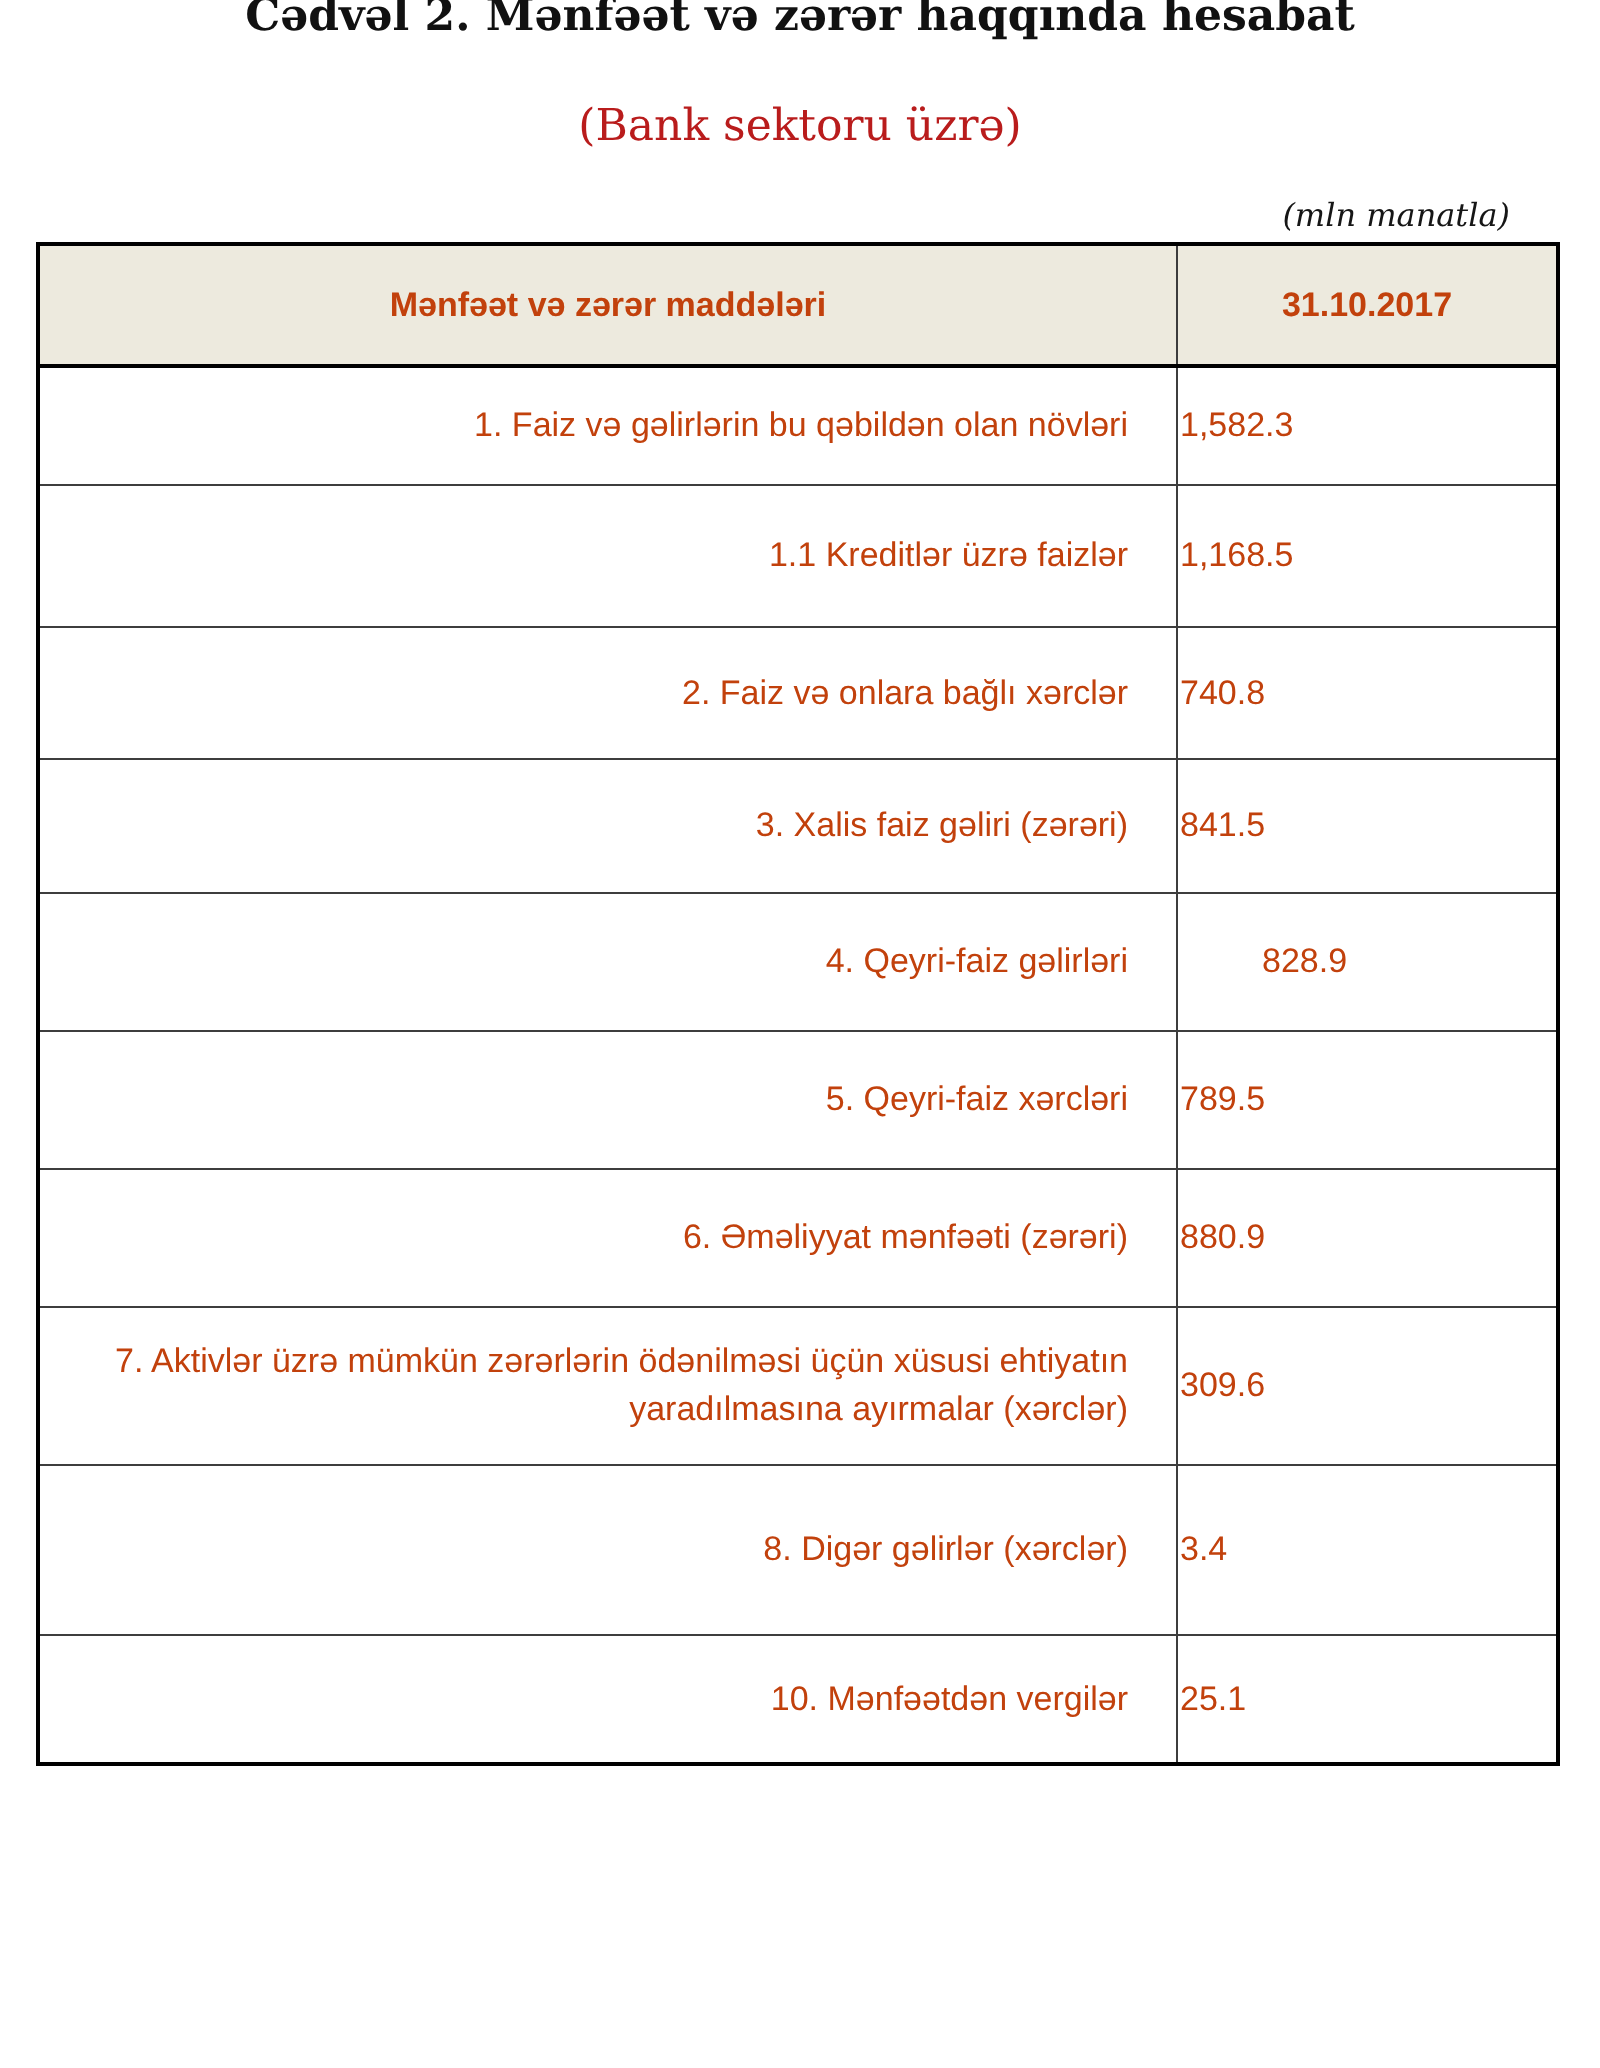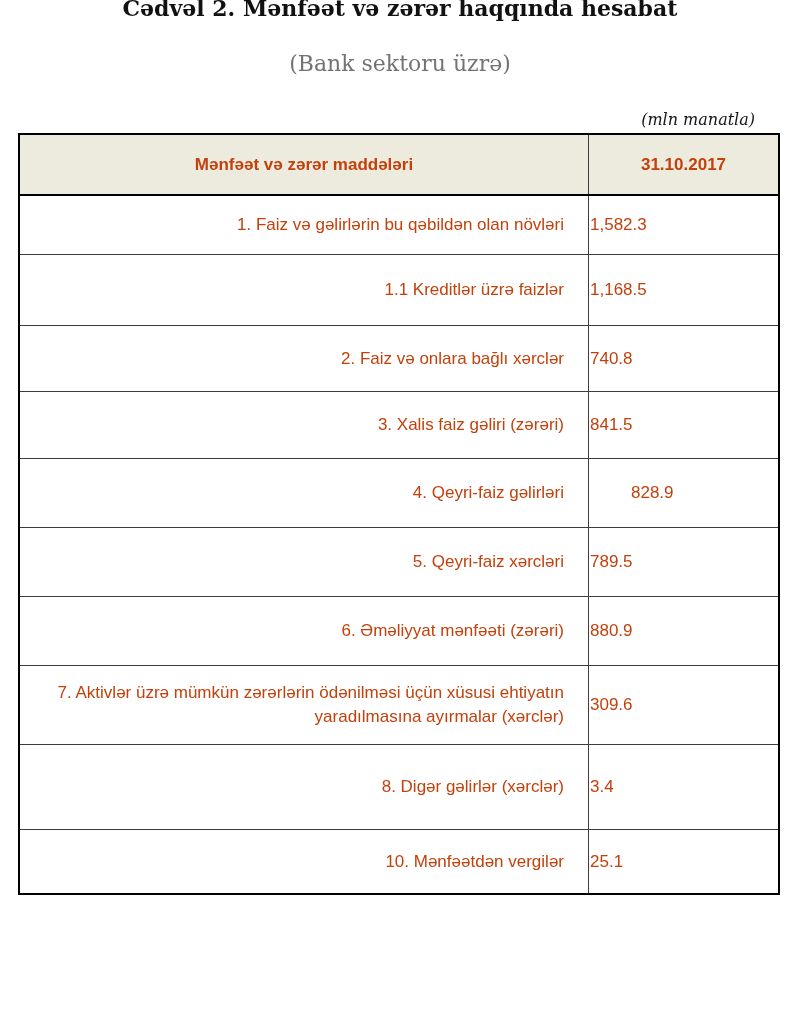--- a/index.html
+++ b/index.html
@@ -24,24 +24,24 @@
     font-size: 22px;
     line-height: 30px;
     color: #111111;
   }
   .doc-subtitle {
     margin-top: 26px;
     text-align: center;
     font-family: "DejaVu Serif", serif;
     font-size: 22px;
     line-height: 30px;
-    color: #737373;
+    color: #b91c1c;
   }
   .unit-note {
-    margin: 31px 45px 4px 0;
+    margin: 19px 45px 4px 0;
     text-align: right;
     font-family: "DejaVu Serif", serif;
     font-style: italic;
     font-size: 16px;
     color: #161616;
     padding-left: 32px;
   }
 
   table.report {
     border-collapse: collapse;

